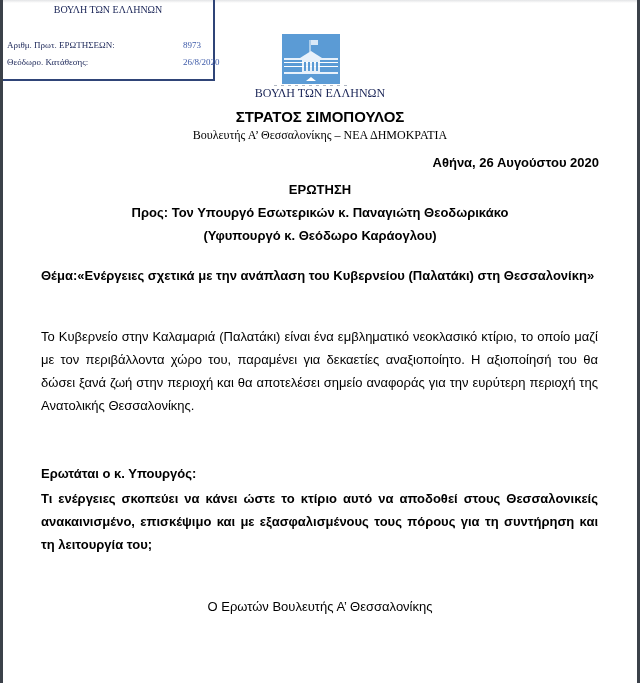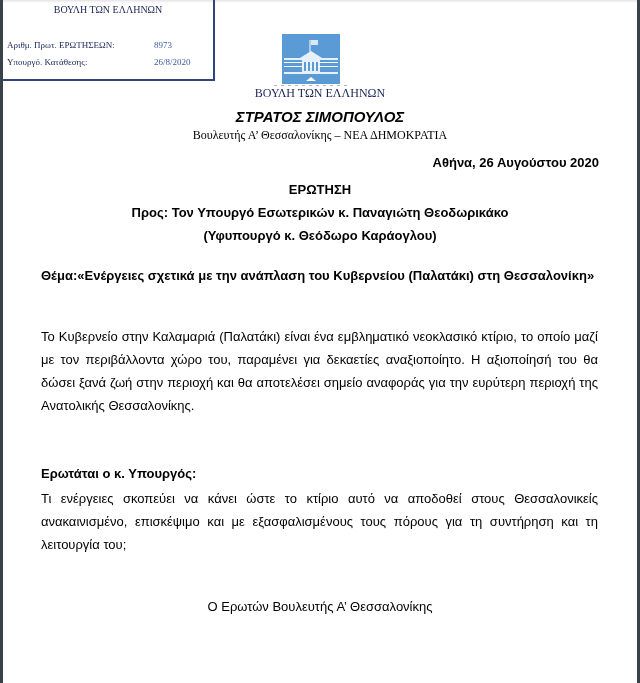--- a/index.html
+++ b/index.html
@@ -15,69 +15,69 @@
 
   .info-box {
     position: absolute; left: 3px; top: 0; width: 210px; height: 79px;
     border-right: 2px solid #2f4477; border-bottom: 2px solid #2f4477;
     font-family: "Liberation Serif", serif; font-size: 10px; color: #1a2557;
   }
   .info-box .org { text-align: center; line-height: 11px; }
   .info-box .org1 { margin-top: 4px; }
   .info-row { position: absolute; left: 4px; width: 200px; font-size: 9px; }
   .info-row .k { position: absolute; left: 0; }
-  .info-row .v { position: absolute; left: 147px; color: #3d5aa8; text-align: right; }
+  .info-row .v { position: absolute; left: 176px; color: #3d5aa8; text-align: right; }
   .row-1 { top: 40px; }
   .row-2 { top: 57px; }
 
   .logo { position: absolute; left: 272px; top: 34px; width: 78px; height: 52px; }
   .logo-caption {
     position: absolute; left: 0; width: 640px; top: 86px; text-align: center;
     font-family: "Liberation Serif", serif; font-size: 12px; color: #1a2557;
   }
 
-  .mp-name { position: absolute; left: 0; width: 640px; top: 108px; text-align: center; font-weight: bold; font-size: 15px; font-style: italic; }
+  .mp-name { position: absolute; left: 0; width: 640px; top: 108px; text-align: center; font-weight: bold; font-size: 15px; }
   .mp-role { position: absolute; left: 0; width: 640px; top: 128px; text-align: center; font-family: "Liberation Serif", serif; font-size: 12px; }
 
   .date { position: absolute; right: 41px; top: 155px; font-weight: bold; font-size: 13px; }
 
   .center-bold { position: absolute; left: 0; width: 640px; text-align: center; font-weight: bold; font-size: 13px; }
   .q-title { top: 182px; }
   .q-to { top: 205px; }
   .q-deputy { top: 228px; }
 
   .subject { position: absolute; left: 41px; top: 268px; font-weight: bold; font-size: 13px; white-space: nowrap; }
 
   .para {
     position: absolute; left: 41px; width: 557px; top: 325px;
     font-size: 13px; line-height: 23px; text-align: justify;
   }
   .question-head { position: absolute; left: 41px; top: 466px; font-weight: bold; font-size: 13px; }
   .question-body {
     position: absolute; left: 41px; width: 557px; top: 487px;
-    font-weight: normal; font-size: 13px; line-height: 23px; text-align: justify;
+    font-weight: bold; font-size: 13px; line-height: 23px; text-align: justify;
   }
   .sign-title { position: absolute; left: 0; width: 640px; top: 599px; text-align: center; font-size: 13px; }
   .sign-name { position: absolute; left: 0; width: 640px; top: 645px; text-align: center; font-size: 13px; margin-top: 43px; }
 </style>
 </head>
 <body>
 
 <div class="frame-top"></div>
 <div class="frame-left"></div>
 <div class="frame-right"></div>
 
 <div class="info-box">
   <div class="org org1">ΒΟΥΛΗ ΤΩΝ ΕΛΛΗΝΩΝ</div>
   <div class="info-row row-1">
     <span class="k">Αριθμ. Πρωτ. ΕΡΩΤΗΣΕΩΝ:</span>
     <span class="v">8973</span>
   </div>
   <div class="info-row row-2">
-    <span class="k">Υπουργό. Κατάθεσης:</span>
+    <span class="k">Θεόδωρο. Κατάθεσης:</span>
     <span class="v">26/8/2020</span>
   </div>
 </div>
 
 <div class="logo">
   <svg width="78" height="52" viewBox="0 0 78 52">
     <rect x="10" y="0" width="58" height="50" fill="#5b9bd5"></rect>
     <line x1="38" y1="6" x2="38" y2="18" stroke="#ffffff" stroke-width="1"></line>
     <rect x="39" y="6" width="7" height="5" fill="#d9e8f7"></rect>
     <polygon points="28,24 39,17 50,24" fill="#e8f1fb"></polygon>

